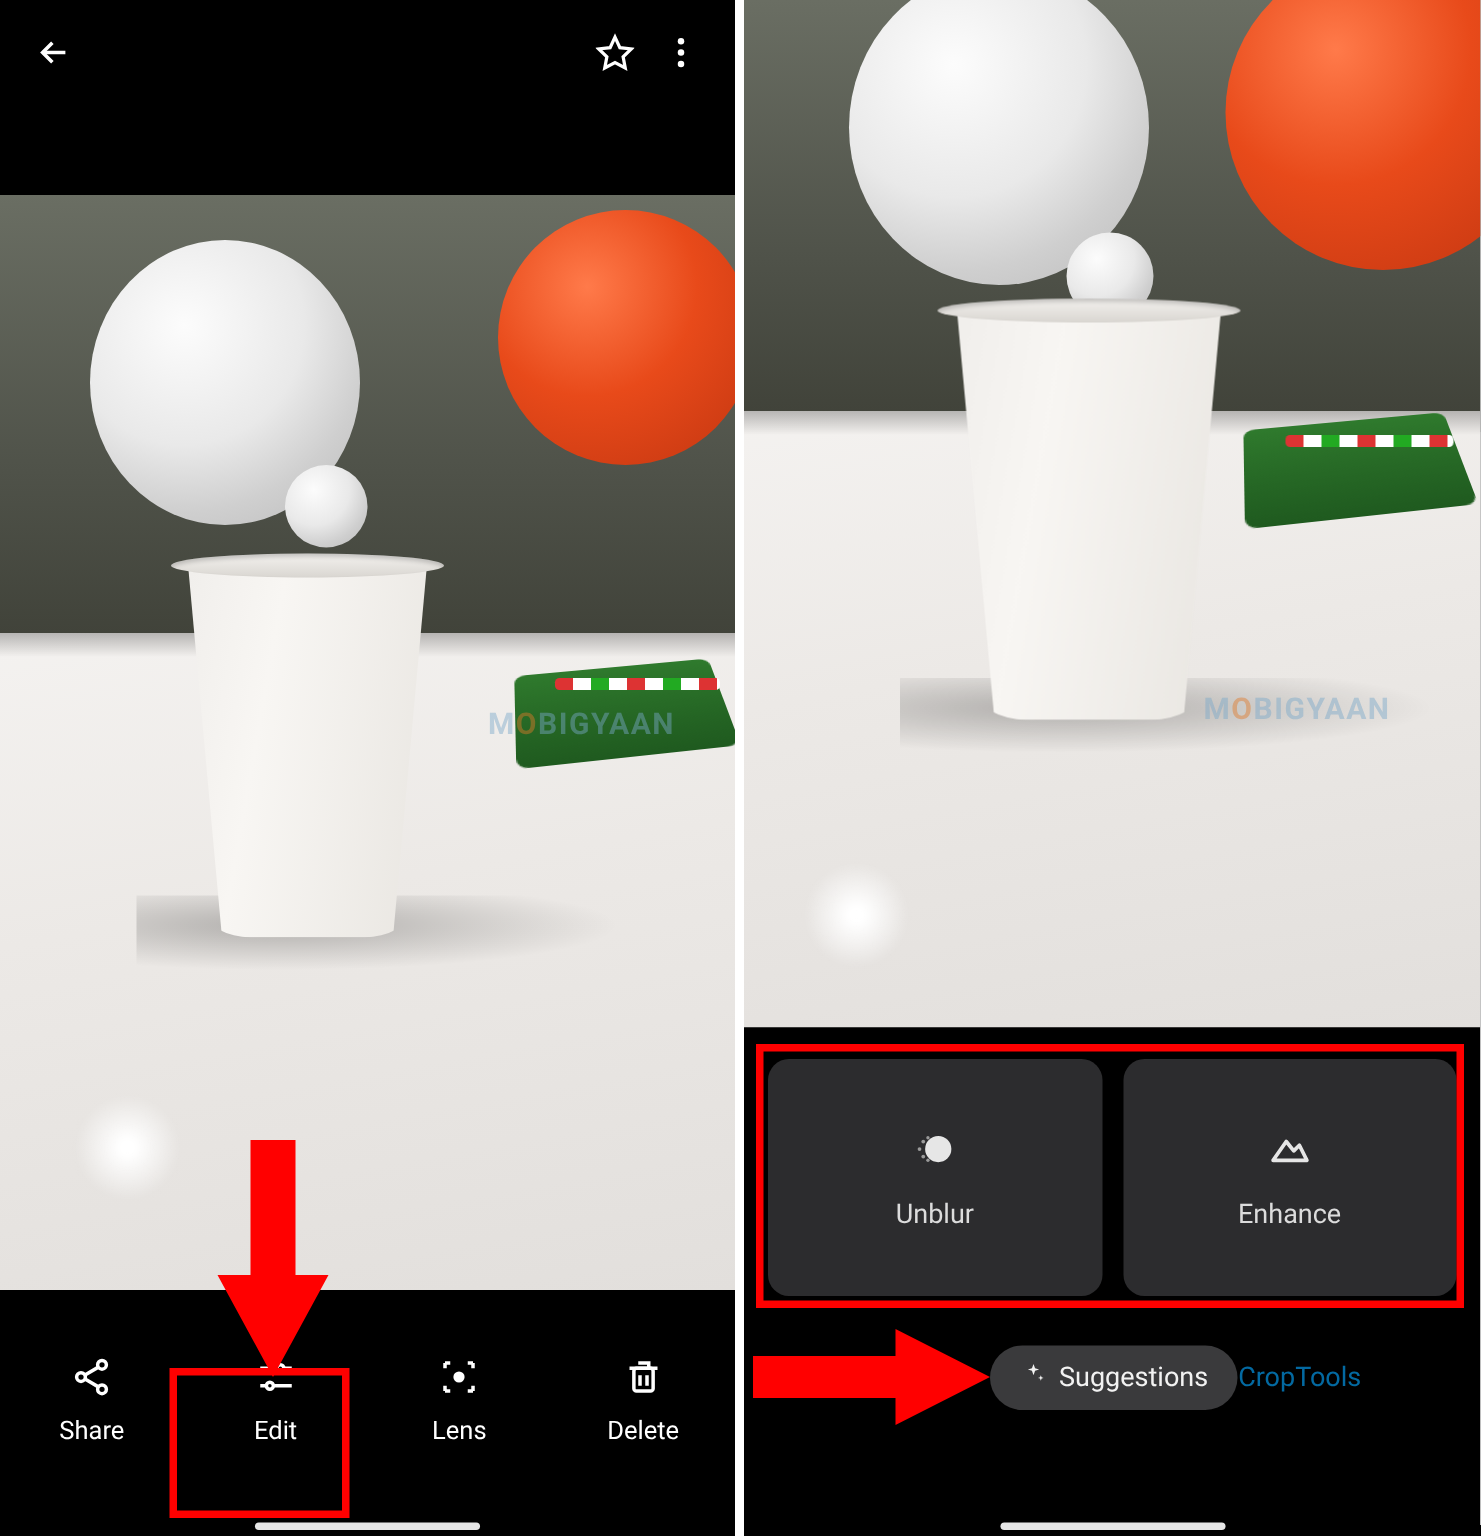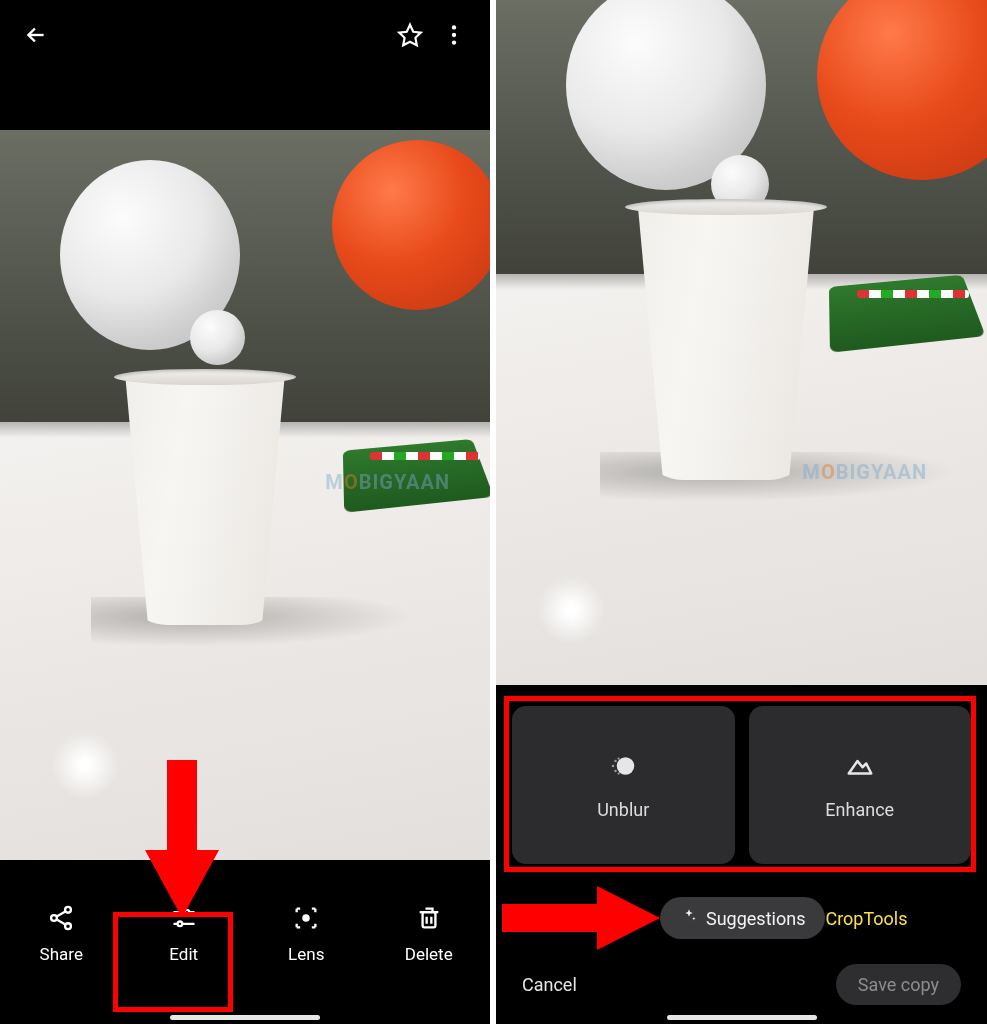--- a/index.html
+++ b/index.html
@@ -150,21 +150,21 @@
   .tabstrip {
     position:absolute; left:0; right:0; top:890px; height:56px;
     display:flex; align-items:center; padding:0 14px;
     color:#cfcfcf; overflow:hidden;
   }
   .tab-pill {
     display:flex; align-items:center; gap:8px;
     background:#3a3a3c; border-radius:28px; padding:10px 20px;
     color:#f2f2f2; font-size:18px; cursor:pointer; white-space:nowrap;
   }
-  .tab-plain { font-size:18px; color:#fde047; cursor:pointer; white-space:nowrap; }
+  .tab-plain { font-size:18px; color:#0369a1; cursor:pointer; white-space:nowrap; }
   .tabstrip .gap { width:150px; flex-shrink:0; }
 
   
   .editbar {
     position:absolute; left:0; right:0; bottom:0; height:70px;
     display:flex; align-items:center; justify-content:space-between;
     padding:0 26px 10px 26px; color:#e6e6e6;
   }
   .editbar .cancel { font-size:18px; cursor:pointer; }
   .save-pill {
@@ -332,24 +332,20 @@
               <path d="M12 3l1.4 3.8L17 8l-3.6 1.2L12 13l-1.4-3.8L7 8l3.6-1.2z"></path>
               <path d="M18.5 13l.7 1.9 1.8.6-1.8.6-.7 1.9-.7-1.9-1.8-.6 1.8-.6z"></path>
             </svg>
         </span>
         <span>Suggestions</span>
       </div>
       <div class="tab-plain">Crop</div>
       <div class="tab-plain">Tools</div>
     </div>
 
-    <div class="editbar">
-      <div class="cancel">Cancel</div>
-      <div class="save-pill">Save copy</div>
-    </div>
 
     <div class="home-ind"></div>
 
     <div class="anno-box" style="left:8px; top:696px; width:472px; height:176px;"></div>
     <div class="anno-arrow" style="left:6px; top:884px;">
       <svg width="160" height="68" viewBox="0 0 160 68">
           <path d="M0 20 h95 v-18 L158 34 L95 66 v-18 H0 Z" fill="#ff0000"></path>
         </svg>
     </div>
   </div>

